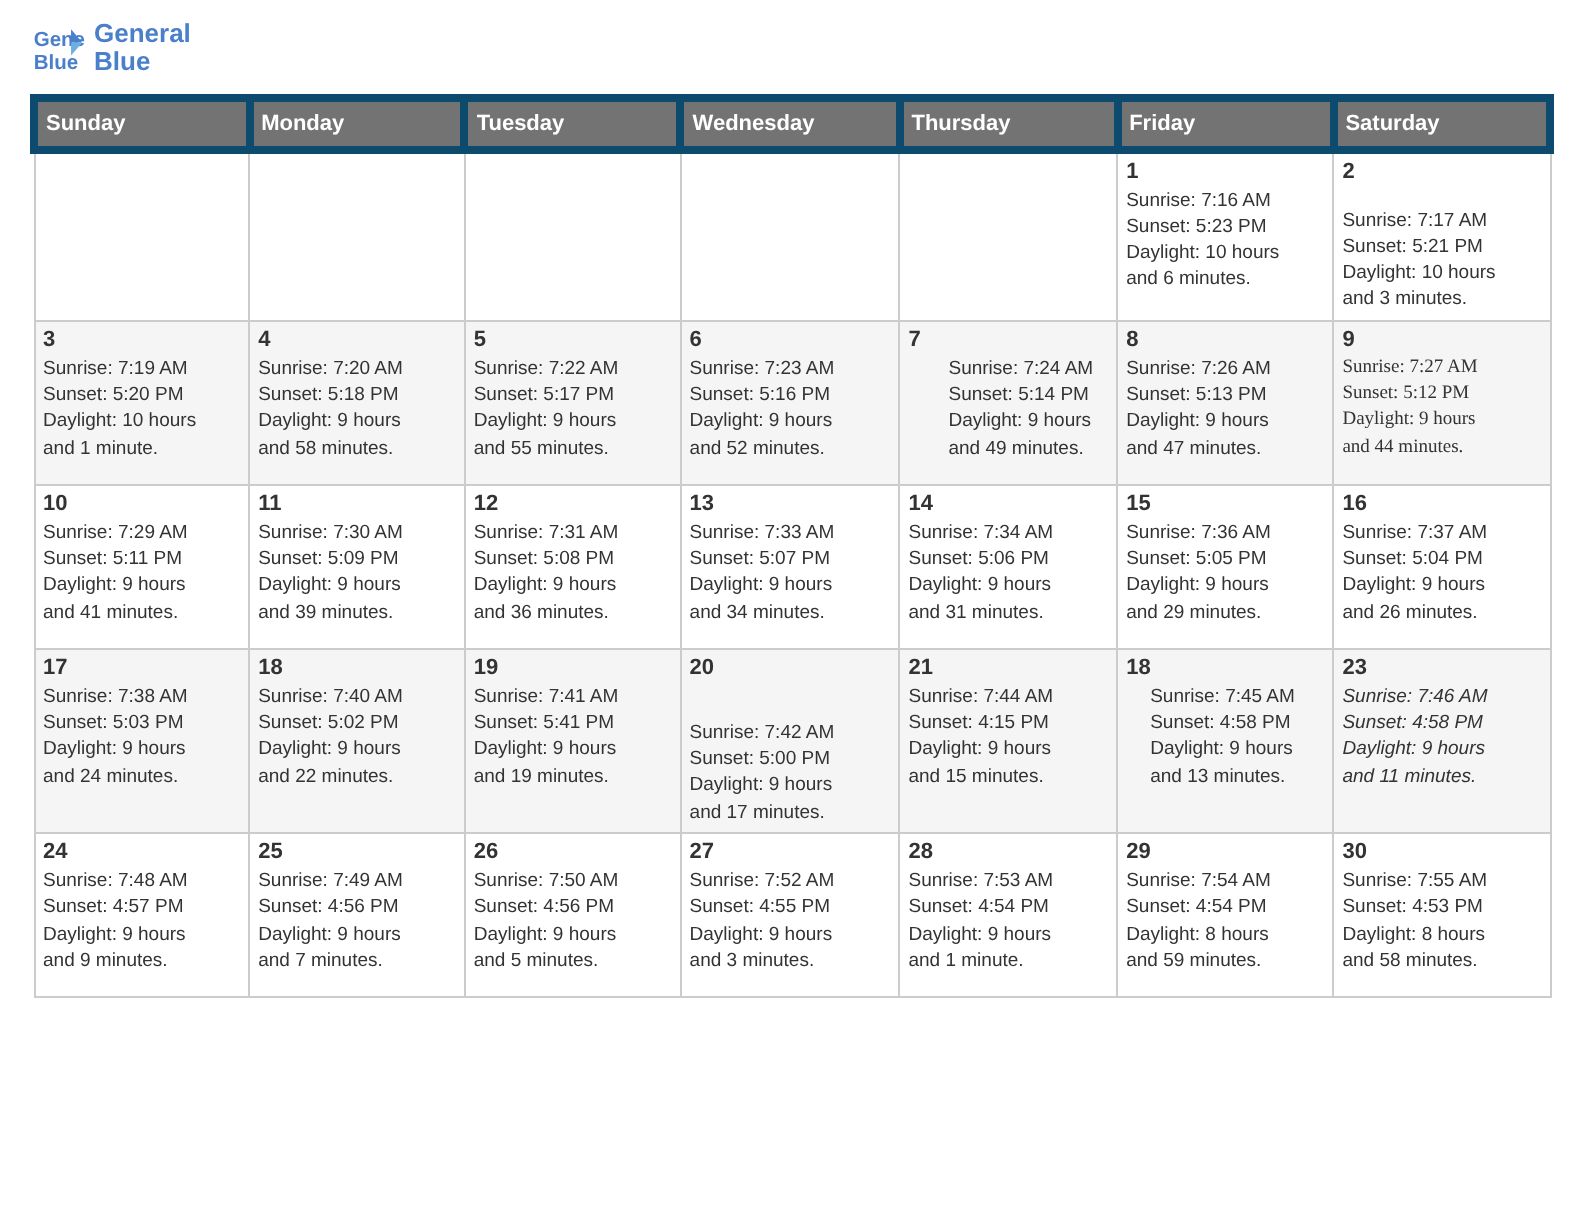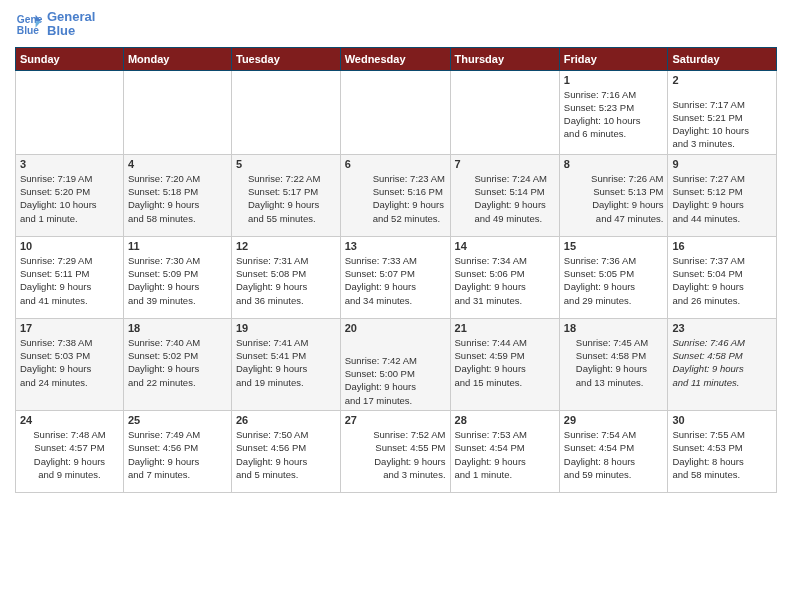--- a/index.html
+++ b/index.html
@@ -40,27 +40,27 @@
     .location {
       font-size: 14px;
       color: #555;
     }
     .calendar {
       width: 100%;
       border-collapse: collapse;
       font-size: 10px;
     }
     .calendar thead th {
-      background: #7f1d1d;
+      background: #737373;
       color: #fff;
       padding: 5px 4px;
       text-align: left;
       font-size: 11px;
       font-weight: bold;
-      border: 1px solid #0c4a6e;
+      border: 4px solid #0c4a6e;
     }
     .calendar tbody td {
       border: 1px solid #ccc;
       vertical-align: top;
       padding: 3px 4px;
       width: 113px;
       height: 82px;
       background: #fff;
     }
     .calendar tbody tr:nth-child(even) td {
@@ -149,49 +149,49 @@
           </td>
           <td>
             <span class="day-number">4</span>
             <div class="day-info" style="white-space: pre-line;">Sunrise: 7:20 AM
 Sunset: 5:18 PM
 Daylight: 9 hours
 and 58 minutes.</div>
           </td>
           <td>
             <span class="day-number">5</span>
-            <div class="day-info" style="white-space: pre-line; margin-left: 12px;">Sunrise: 7:22 AM
+            <div class="day-info" style="white-space: pre-line;">Sunrise: 7:22 AM
 Sunset: 5:17 PM
 Daylight: 9 hours
 and 55 minutes.</div>
           </td>
           <td>
             <span class="day-number">6</span>
-            <div class="day-info" style="white-space: pre-line; margin-left: 28px;">Sunrise: 7:23 AM
+            <div class="day-info" style="white-space: pre-line;">Sunrise: 7:23 AM
 Sunset: 5:16 PM
 Daylight: 9 hours
 and 52 minutes.</div>
           </td>
           <td>
             <span class="day-number">7</span>
             <div class="day-info" style="white-space: pre-line; margin-left: 20px;">Sunrise: 7:24 AM
 Sunset: 5:14 PM
 Daylight: 9 hours
 and 49 minutes.</div>
           </td>
           <td>
             <span class="day-number">8</span>
-            <div class="day-info" style="white-space: pre-line; text-align: right;">Sunrise: 7:26 AM
+            <div class="day-info" style="white-space: pre-line;">Sunrise: 7:26 AM
 Sunset: 5:13 PM
 Daylight: 9 hours
 and 47 minutes.</div>
           </td>
           <td>
             <span class="day-number">9</span>
-            <div class="day-info" style="white-space: pre-line;">Sunrise: 7:27 AM
+            <div class="day-info" style="white-space: pre-line; font-family: Liberation Serif, serif;">Sunrise: 7:27 AM
 Sunset: 5:12 PM
 Daylight: 9 hours
 and 44 minutes.</div>
           </td>
         </tr>
         <tr>
           <td>
             <span class="day-number">10</span>
             <div class="day-info" style="white-space: pre-line;">Sunrise: 7:29 AM
 Sunset: 5:11 PM
@@ -266,21 +266,21 @@
           <td>
             <span class="day-number">20</span>
             <div class="day-info" style="white-space: pre-line; margin-top: 20px;">Sunrise: 7:42 AM
 Sunset: 5:00 PM
 Daylight: 9 hours
 and 17 minutes.</div>
           </td>
           <td>
             <span class="day-number">21</span>
             <div class="day-info" style="white-space: pre-line;">Sunrise: 7:44 AM
-Sunset: 4:59 PM
+Sunset: 4:15 PM
 Daylight: 9 hours
 and 15 minutes.</div>
           </td>
           <td>
             <span class="day-number">18</span>
             <div class="day-info" style="white-space: pre-line; margin-left: 12px;">Sunrise: 7:45 AM
 Sunset: 4:58 PM
 Daylight: 9 hours
 and 13 minutes.</div>
           </td>
@@ -288,42 +288,42 @@
             <span class="day-number">23</span>
             <div class="day-info" style="white-space: pre-line; font-style: italic;">Sunrise: 7:46 AM
 Sunset: 4:58 PM
 Daylight: 9 hours
 and 11 minutes.</div>
           </td>
         </tr>
         <tr>
           <td>
             <span class="day-number">24</span>
-            <div class="day-info" style="white-space: pre-line; text-align: center;">Sunrise: 7:48 AM
+            <div class="day-info" style="white-space: pre-line;">Sunrise: 7:48 AM
 Sunset: 4:57 PM
 Daylight: 9 hours
 and 9 minutes.</div>
           </td>
           <td>
             <span class="day-number">25</span>
             <div class="day-info" style="white-space: pre-line;">Sunrise: 7:49 AM
 Sunset: 4:56 PM
 Daylight: 9 hours
 and 7 minutes.</div>
           </td>
           <td>
             <span class="day-number">26</span>
             <div class="day-info" style="white-space: pre-line;">Sunrise: 7:50 AM
 Sunset: 4:56 PM
 Daylight: 9 hours
 and 5 minutes.</div>
           </td>
           <td>
             <span class="day-number">27</span>
-            <div class="day-info" style="white-space: pre-line; text-align: right;">Sunrise: 7:52 AM
+            <div class="day-info" style="white-space: pre-line;">Sunrise: 7:52 AM
 Sunset: 4:55 PM
 Daylight: 9 hours
 and 3 minutes.</div>
           </td>
           <td>
             <span class="day-number">28</span>
             <div class="day-info" style="white-space: pre-line;">Sunrise: 7:53 AM
 Sunset: 4:54 PM
 Daylight: 9 hours
 and 1 minute.</div>

